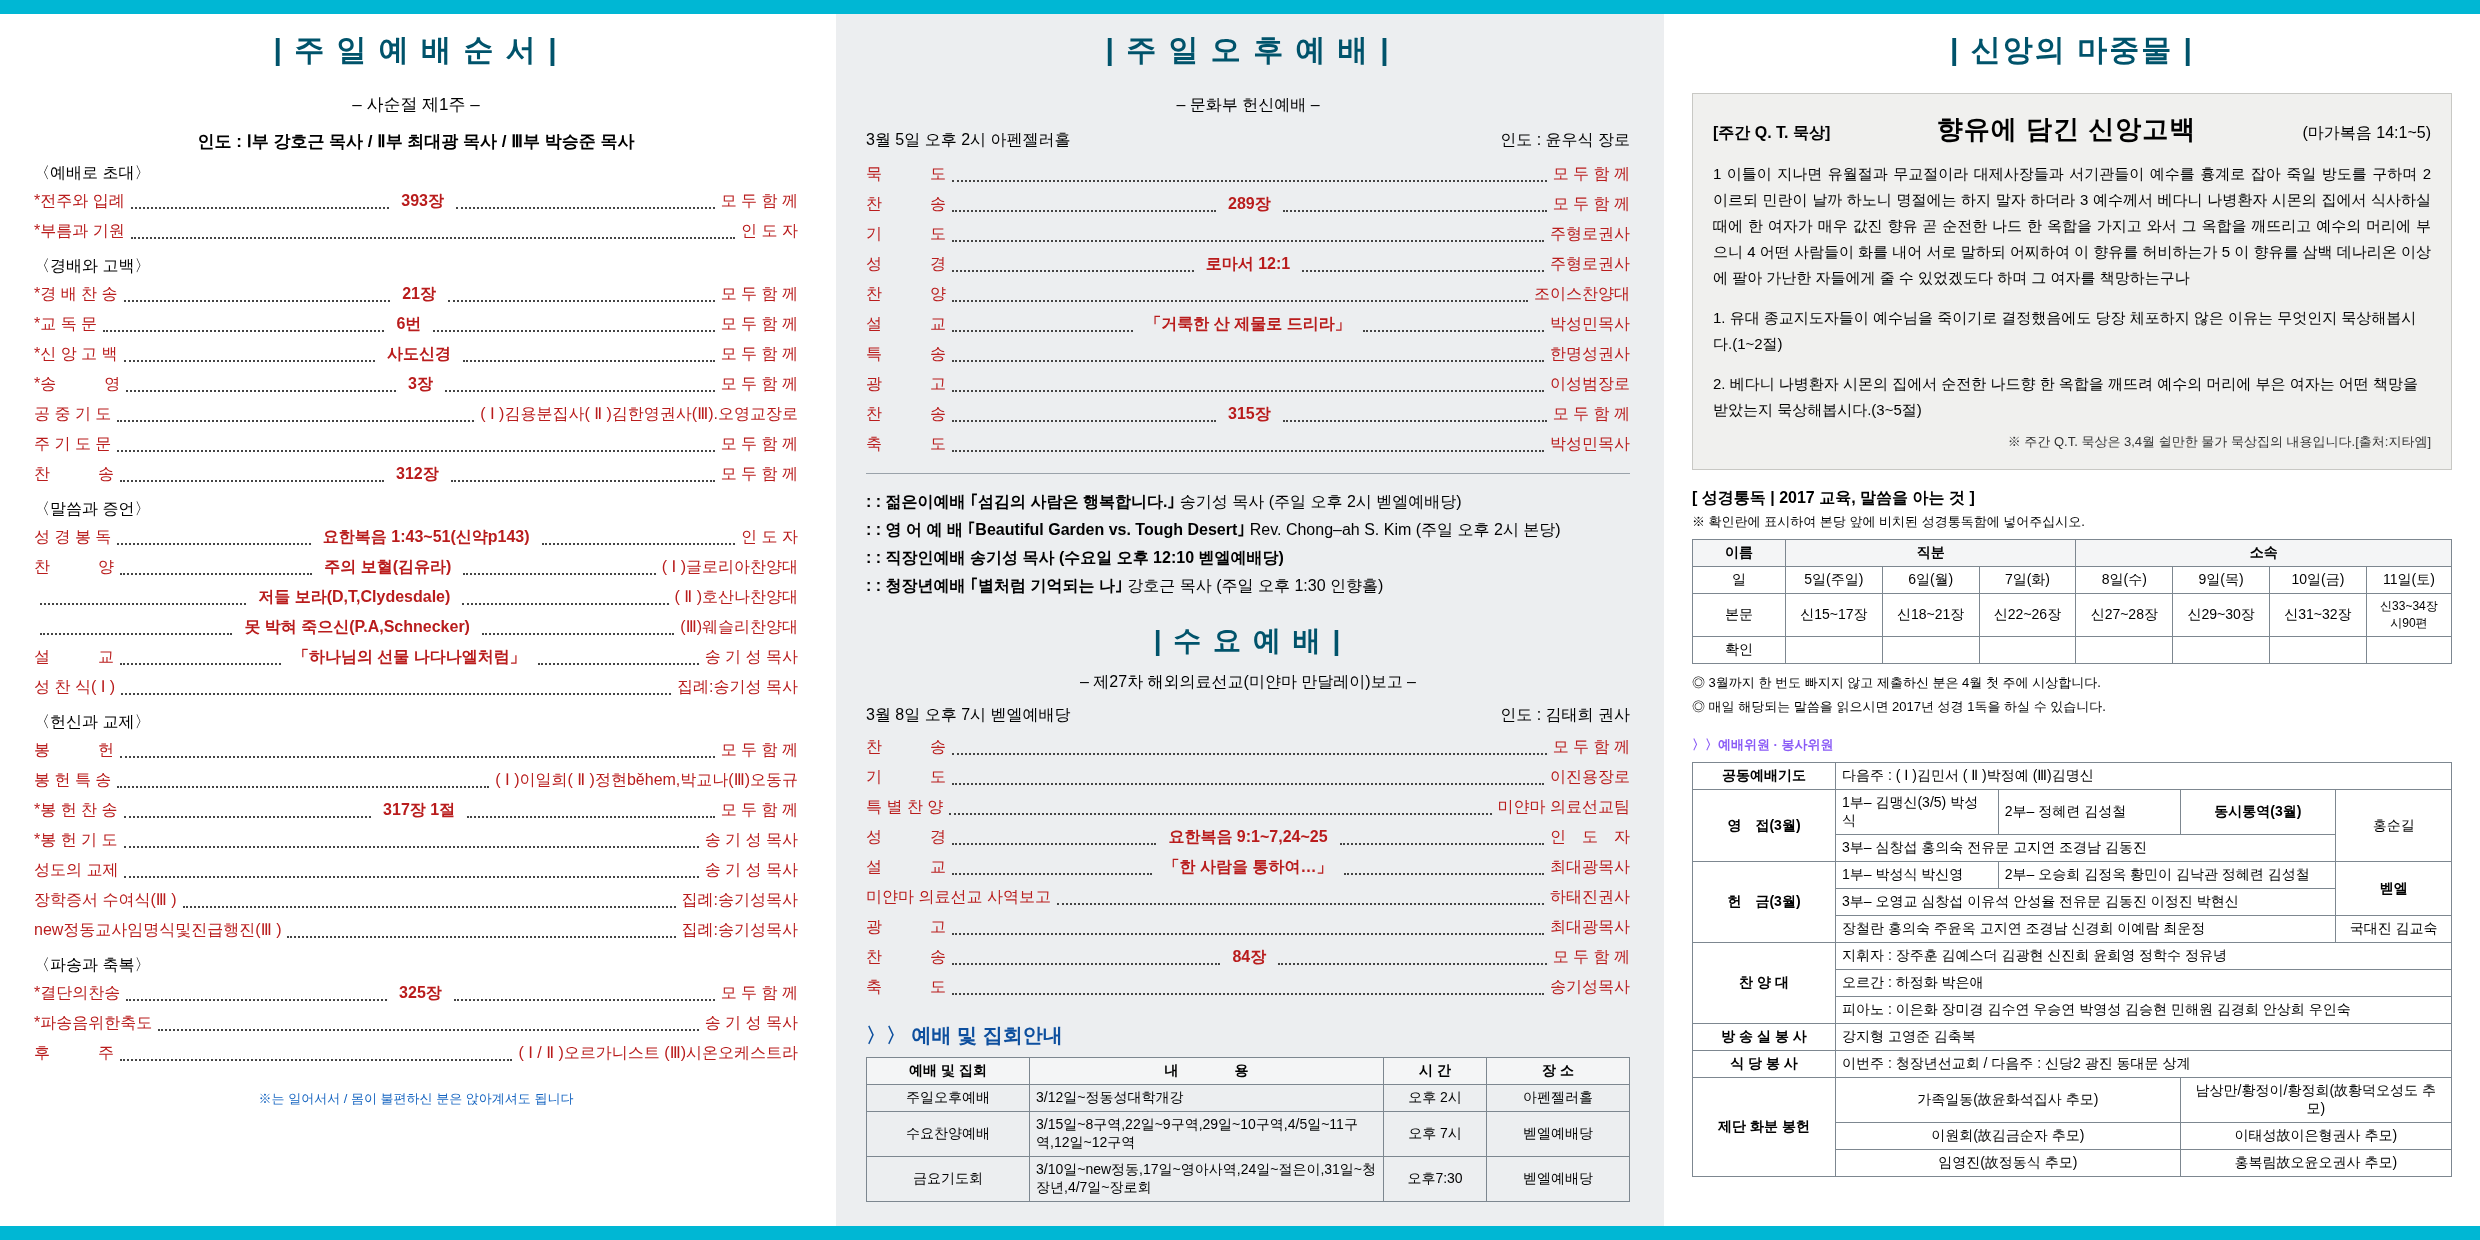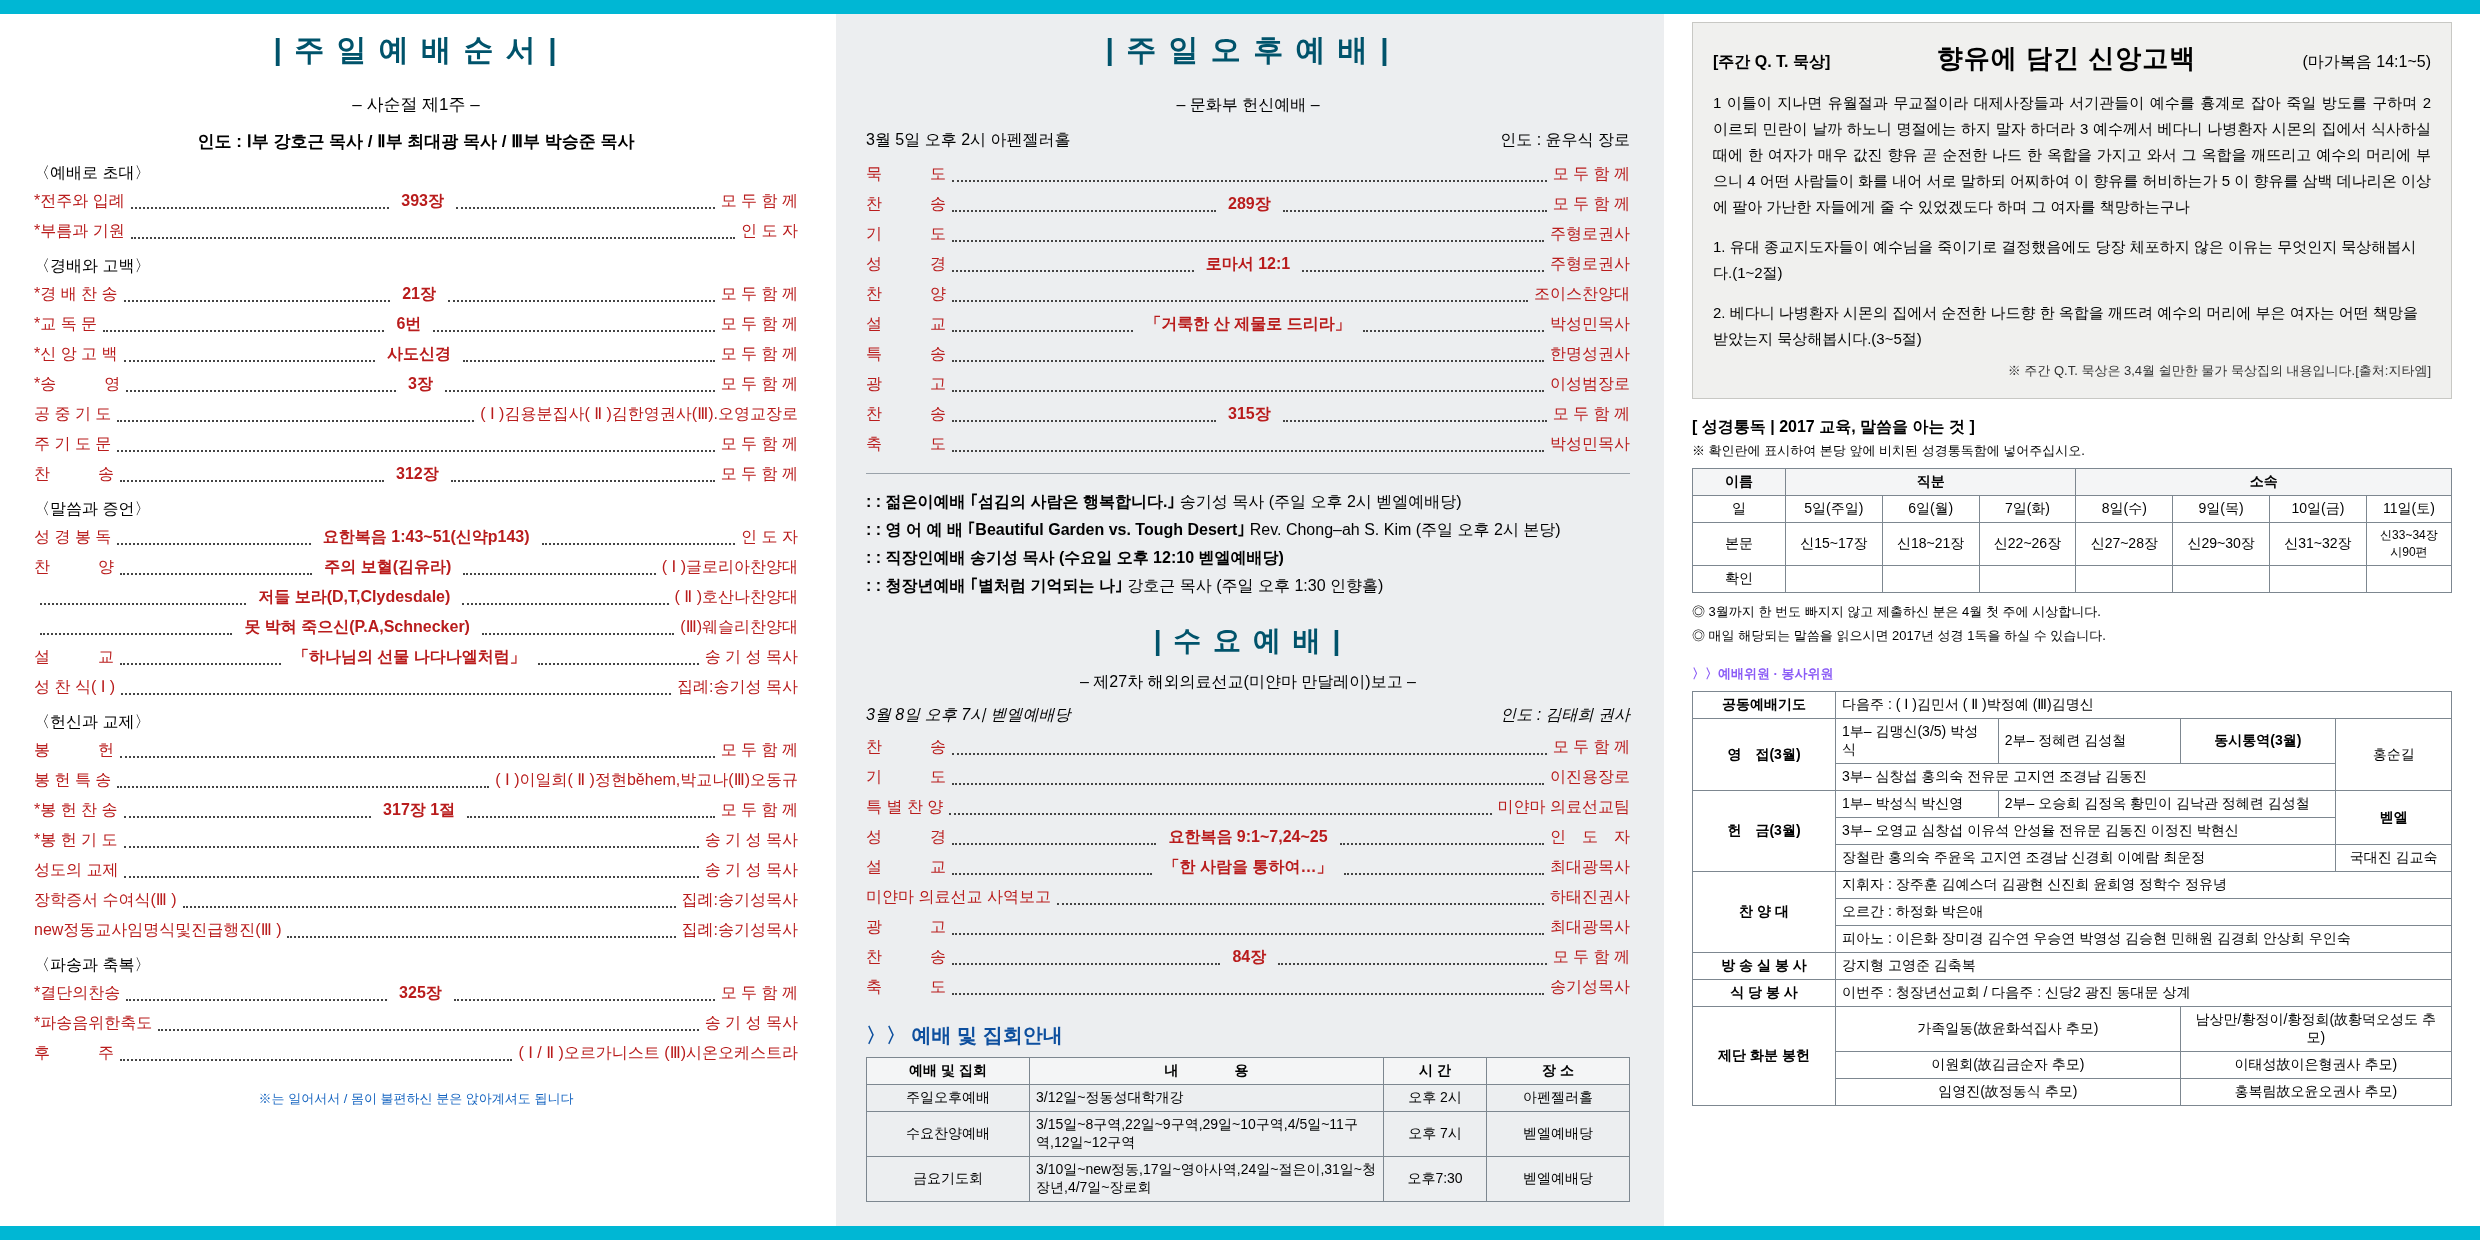--- a/index.html
+++ b/index.html
@@ -333,21 +333,21 @@
       <div class="bl">
         <div><b>: : 젊은이예배 ｢섬김의 사람은 행복합니다.｣</b> <span>송기성 목사 (주일 오후 2시 벧엘예배당)</span></div>
         <div><b>: : 영 어 예 배 ｢Beautiful Garden vs. Tough Desert｣</b> <span>Rev. Chong–ah S. Kim (주일 오후 2시 본당)</span></div>
         <div><b>: : 직장인예배 송기성 목사 (수요일 오후 12:10 벧엘예배당)</b></div>
         <div><b>: : 청장년예배 ｢별처럼 기억되는 나｣</b> <span>강호근 목사 (주일 오후 1:30 인향홀)</span></div>
       </div>
 
       <div class="sec-title" style="font-size:28px;margin-top:22px;">| 수 요 예 배 |</div>
       <div class="ctr s16" style="margin-top:12px;">– 제27차 해외의료선교(미얀마 만달레이)보고 –</div>
 
-      <div style="display:flex;justify-content:space-between;margin-top:12px;font-size:16px;font-style:italic;">
+      <div style="display:flex;justify-content:space-between;margin-top:12px;font-size:16px;">
         <span>3월 8일 오후 7시 벧엘예배당</span>
         <span>인도 : 김태희 권사</span>
       </div>
 
       <div style="margin-top:6px;">
         <div class="row">
             <span class="lbl">찬　　　송</span>
             <span class="dots"></span>
             <span class="right">모 두 함 께</span>
           </div>
@@ -429,20 +429,21 @@
         </tr>
       </tbody>
         </table>
     </div>
   </div>
 
   <div class="col col-3">
     <div class="cyan-top"></div>
     <div class="cyan-bot"></div>
 
+    <div class="sec-title t3">| 신앙의 마중물 |</div>
 
     <div class="inner" style="padding:0 28px;border-radius:18px;">
 
       <div class="qt-box" style="margin-top:22px;">
         <div class="qt-head">
           <span class="bold s16">[주간 Q. T. 묵상]</span>
           <span class="qt-title">향유에 담긴 신앙고백</span>
           <span class="s16">(마가복음 14:1~5)</span>
         </div>
         <div class="qt-body">1 이틀이 지나면 유월절과 무교절이라 대제사장들과 서기관들이 예수를 흉계로 잡아 죽일 방도를 구하며 2 이르되 민란이 날까 하노니 명절에는 하지 말자 하더라 3 예수께서 베다니 나병환자 시몬의 집에서 식사하실 때에 한 여자가 매우 값진 향유 곧 순전한 나드 한 옥합을 가지고 와서 그 옥합을 깨뜨리고 예수의 머리에 부으니 4 어떤 사람들이 화를 내어 서로 말하되 어찌하여 이 향유를 허비하는가 5 이 향유를 삼백 데나리온 이상에 팔아 가난한 자들에게 줄 수 있었겠도다 하며 그 여자를 책망하는구나</div>

